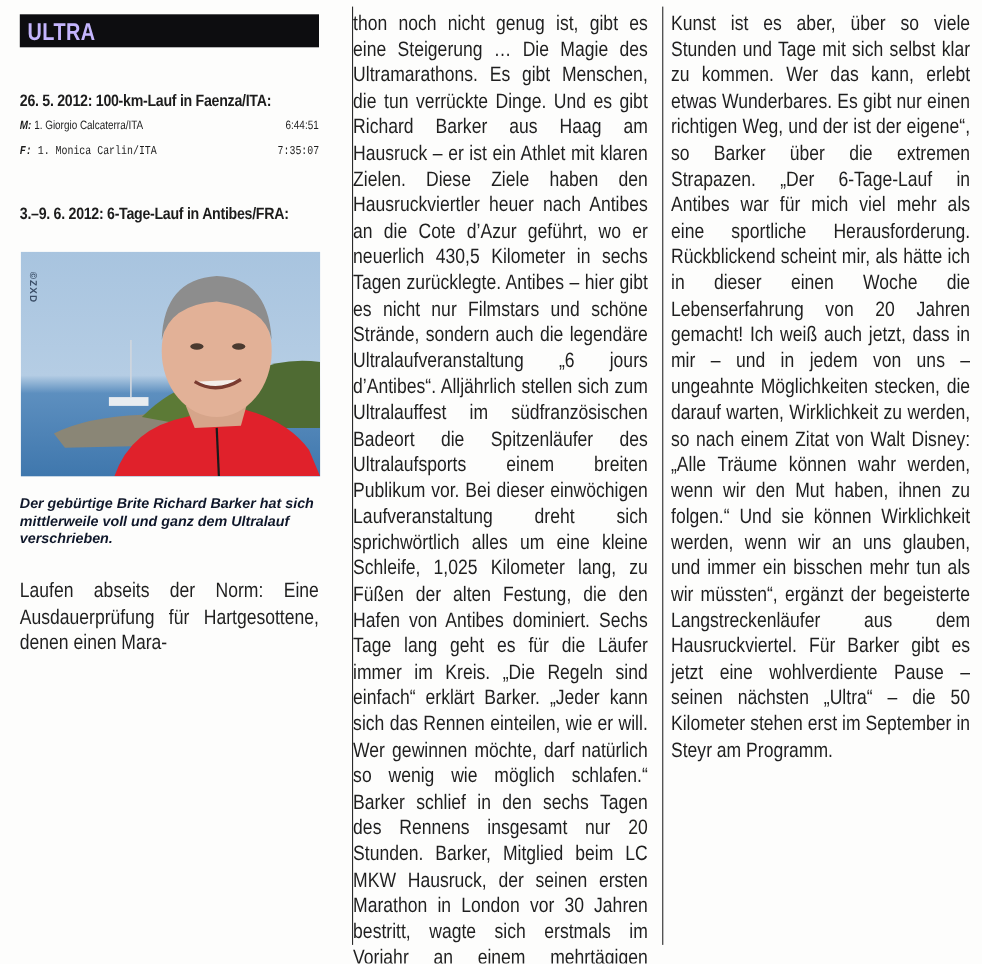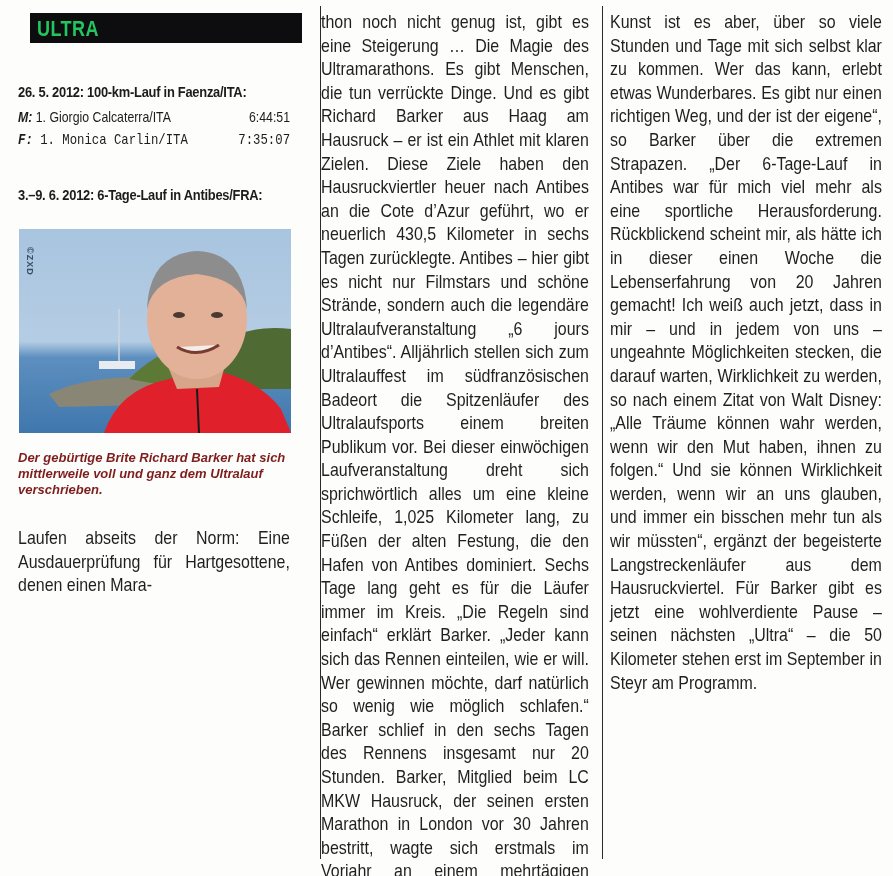--- a/index.html
+++ b/index.html
@@ -11,55 +11,55 @@
   .col { position:absolute; top:0; }
   #col2 { left:321px; width:268px; top:10px; }
   #col3 { left:610px; width:272px; top:10px; }
 
   .rule { position:absolute; width:1px; background:#2a2a2a; top:6px; }
   #rule1 { left:320px; height:853px; }
   #rule2 { left:602px; height:853px; }
 
   .section-header {
     position:absolute; left:18px; top:13px; width:272px; height:30px;
-    background:#0d0d10; color:#22c55e;margin-left:12px;
+    background:#0d0d10; color:#c4b5fd;
   }
   .section-header span {
     position:absolute; left:7px; top:3px; font-family:"Liberation Sans", sans-serif;
     font-weight:bold; font-size:22px; letter-spacing:0.5px;
     transform:scaleX(0.82); transform-origin:left center; display:inline-block;
   }
 
   .result-title {
     position:absolute; left:18px; font-weight:bold; font-size:15px;
     font-family:"Liberation Sans", sans-serif; letter-spacing:-0.3px;
     transform:scaleX(0.86); transform-origin:left center; white-space:nowrap;
   }
   .result-row {
-    position:absolute; left:18px; width:272px; font-size:15px; height:20px;
+    position:absolute; left:18px; width:272px; font-size:11px; height:20px;
     font-family:"Liberation Sans", sans-serif;
   }
   .result-row .lbl { font-weight:bold; font-style:italic; }
   .result-row .name { position:absolute; left:0; transform:scaleX(0.82); transform-origin:left center; white-space:nowrap; }
   .result-row .time { position:absolute; right:0; transform:scaleX(0.82); transform-origin:right center; }
 
   .photo {
     position:absolute; left:19px; top:229px; width:272px; height:204px; overflow:hidden;
     background:linear-gradient(#a8c4df 0%, #b5cde4 55%, #5d8fbf 63%, #3f77ad 100%);
   }
   .photo .credit {
     position:absolute; left:6px; top:18px; font-size:9px; color:#3a4d66; font-weight:bold;
     transform:rotate(90deg); transform-origin:left top; margin-left:10px; letter-spacing:1px;
     font-family:"Liberation Sans", sans-serif;
   }
 
   .caption {
     position:absolute; left:18px; top:450px; width:272px;
     font-family:"Liberation Sans", sans-serif; font-weight:bold; font-style:italic;
-    font-size:13px; line-height:16px; color:#7f1d1d;
+    font-size:13px; line-height:16px; color:#0f172a;
   }
   .body-text {
     font-size:19px; line-height:23.6px; text-align:justify; color:#1f1f1f;
     font-family:"Liberation Sans", sans-serif;
   }
   .body-text p { margin:0; transform:scaleX(0.84); transform-origin:left top; width:119%; }
   #col1-text { position:absolute; left:18px; top:526px; width:272px; }
 </style>
 </head>
 <body>

